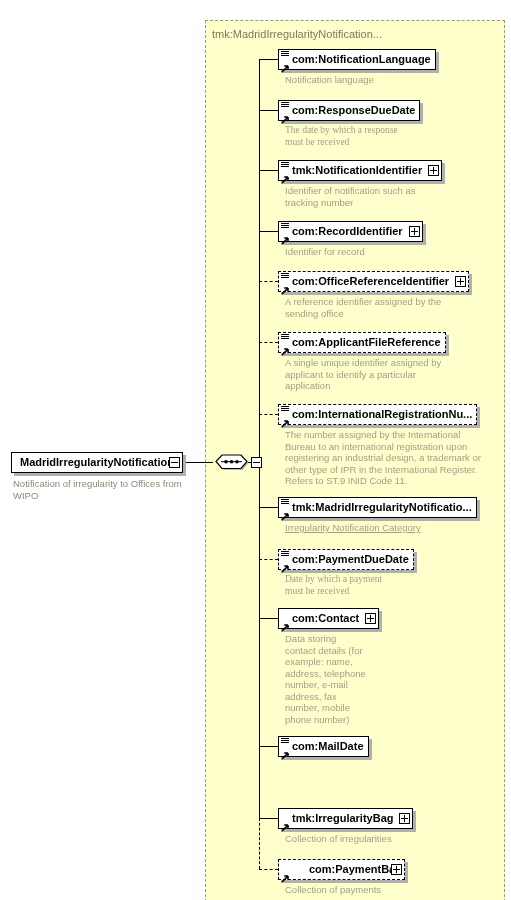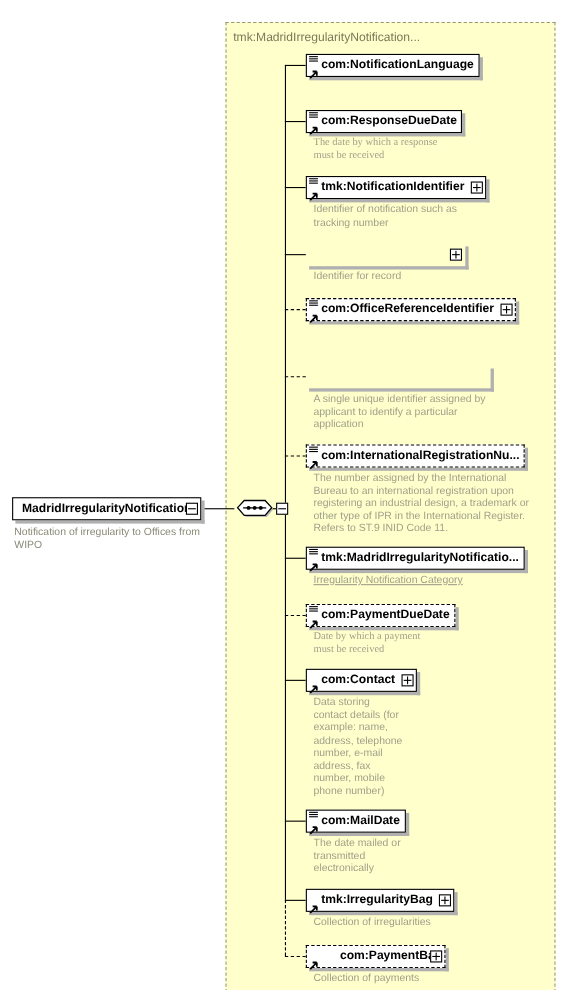--- a/index.html
+++ b/index.html
@@ -140,20 +140,21 @@
         <i></i>
         <i></i>
         <i></i>
       </div>
       <div class="glyph-arrow"><svg width="9" height="9" viewBox="0 0 9 9">
           <path d="M1 8 L7 2 M7 2 L3.2 2 M7 2 L7 5.8" stroke="#000" stroke-width="1.6" fill="none"></path>
           <path d="M0.6 8.4 L8 1 L8 8.4 Z" fill="#000" opacity="0"></path>
         </svg></div>
       <span class="node-label" style="margin-left: 11px;">com:NotificationLanguage</span>
     </div>
+    <div class="annot" style="left: 285px; top: 62px; width: 200px;">Notification language</div>
     <div class="node-shadow" style="left: 281px; top: 109px; width: 142.484px; height: 3px;"></div>
     <div class="node-shadow" style="left: 420.484px; top: 91px; width: 3px; height: 21px;"></div>
     <div class="node solid" style="left: 278px; top: 88px; width: 142.484px; z-index: 3;">
       <div class="glyph-lines">
         <i></i>
         <i></i>
         <i></i>
       </div>
       <div class="glyph-arrow"><svg width="9" height="9" viewBox="0 0 9 9">
           <path d="M1 8 L7 2 M7 2 L3.2 2 M7 2 L7 5.8" stroke="#000" stroke-width="1.6" fill="none"></path>
@@ -175,39 +176,65 @@
           <path d="M1 8 L7 2 M7 2 L3.2 2 M7 2 L7 5.8" stroke="#000" stroke-width="1.6" fill="none"></path>
           <path d="M0.6 8.4 L8 1 L8 8.4 Z" fill="#000" opacity="0"></path>
         </svg></div>
       <span class="node-label" style="margin-left: 11px;">tmk:NotificationIdentifier</span>
     </div>
     <div class="pm-box plus" style="left: 428.172px; top: 153px; z-index: 5;"></div>
     <div class="annot" style="left: 285px; top: 173px; width: 200px;">Identifier of notification such as
 tracking number</div>
     <div class="node-shadow" style="left: 281px; top: 230px; width: 144.641px; height: 3px;"></div>
     <div class="node-shadow" style="left: 422.641px; top: 212px; width: 3px; height: 21px;"></div>
+    <div class="node solid" style="left: 278px; top: 209px; width: 144.641px; z-index: 3;">
+      <div class="glyph-lines">
+        <i></i>
+        <i></i>
+        <i></i>
+      </div>
+      <div class="glyph-arrow"><svg width="9" height="9" viewBox="0 0 9 9">
+          <path d="M1 8 L7 2 M7 2 L3.2 2 M7 2 L7 5.8" stroke="#000" stroke-width="1.6" fill="none"></path>
+          <path d="M0.6 8.4 L8 1 L8 8.4 Z" fill="#000" opacity="0"></path>
+        </svg></div>
+      <span class="node-label" style="margin-left: 11px;">com:RecordIdentifier</span>
+    </div>
     <div class="pm-box plus" style="left: 408.641px; top: 214px; z-index: 5;"></div>
     <div class="annot" style="left: 285px; top: 234px; width: 200px;">Identifier for record</div>
     <div class="node-shadow" style="left: 281px; top: 280px; width: 191.109px; height: 3px;"></div>
     <div class="node-shadow" style="left: 469.109px; top: 262px; width: 3px; height: 21px;"></div>
     <div class="node dashed" style="left: 278px; top: 259px; width: 191.109px; z-index: 3;">
       <div class="glyph-lines">
         <i></i>
         <i></i>
         <i></i>
       </div>
       <div class="glyph-arrow"><svg width="9" height="9" viewBox="0 0 9 9">
           <path d="M1 8 L7 2 M7 2 L3.2 2 M7 2 L7 5.8" stroke="#000" stroke-width="1.6" fill="none"></path>
           <path d="M0.6 8.4 L8 1 L8 8.4 Z" fill="#000" opacity="0"></path>
         </svg></div>
       <span class="node-label" style="margin-left: 11px;">com:OfficeReferenceIdentifier</span>
     </div>
     <div class="pm-box plus" style="left: 455.109px; top: 264px; z-index: 5;"></div>
+    <div class="annot" style="left: 285px; top: 284px; width: 200px;">A reference identifier assigned by the
+sending office</div>
     <div class="node-shadow" style="left: 281px; top: 341px; width: 167.547px; height: 3px;"></div>
     <div class="node-shadow" style="left: 445.547px; top: 323px; width: 3px; height: 21px;"></div>
+    <div class="node dashed" style="left: 278px; top: 320px; width: 167.547px; z-index: 3;">
+      <div class="glyph-lines">
+        <i></i>
+        <i></i>
+        <i></i>
+      </div>
+      <div class="glyph-arrow"><svg width="9" height="9" viewBox="0 0 9 9">
+          <path d="M1 8 L7 2 M7 2 L3.2 2 M7 2 L7 5.8" stroke="#000" stroke-width="1.6" fill="none"></path>
+          <path d="M0.6 8.4 L8 1 L8 8.4 Z" fill="#000" opacity="0"></path>
+        </svg></div>
+      <span class="node-label" style="margin-left: 11px;">com:ApplicantFileReference</span>
+    </div>
     <div class="annot" style="left: 285px; top: 345px; width: 200px;">A single unique identifier assigned by
 applicant to identify a particular
 application</div>
     <div class="node-shadow" style="left: 281px; top: 413px; width: 199.297px; height: 3px;"></div>
     <div class="node-shadow" style="left: 477.297px; top: 395px; width: 3px; height: 21px;"></div>
     <div class="node dashed" style="left: 278px; top: 392px; width: 199.297px; z-index: 3;">
       <div class="glyph-lines">
         <i></i>
         <i></i>
         <i></i>
@@ -279,23 +306,20 @@
         <i></i>
         <i></i>
         <i></i>
       </div>
       <div class="glyph-arrow"><svg width="9" height="9" viewBox="0 0 9 9">
           <path d="M1 8 L7 2 M7 2 L3.2 2 M7 2 L7 5.8" stroke="#000" stroke-width="1.6" fill="none"></path>
           <path d="M0.6 8.4 L8 1 L8 8.4 Z" fill="#000" opacity="0"></path>
         </svg></div>
       <span class="node-label" style="margin-left: 11px;">com:MailDate</span>
     </div>
-    <div class="annot" style="left: 285px; top: 749px; width: 200px;">The date mailed or
-transmitted
-electronically</div>
     <div class="node-shadow" style="left: 281px; top: 817px; width: 135.484px; height: 3px;"></div>
     <div class="node-shadow" style="left: 413.484px; top: 799px; width: 3px; height: 21px;"></div>
     <div class="node solid" style="left: 278px; top: 796px; width: 135.484px; z-index: 3;">
       <div class="glyph-arrow"><svg width="9" height="9" viewBox="0 0 9 9">
           <path d="M1 8 L7 2 M7 2 L3.2 2 M7 2 L7 5.8" stroke="#000" stroke-width="1.6" fill="none"></path>
           <path d="M0.6 8.4 L8 1 L8 8.4 Z" fill="#000" opacity="0"></path>
         </svg></div>
       <span class="node-label" style="margin-left: 11px;">tmk:IrregularityBag</span>
     </div>
     <div class="pm-box plus" style="left: 399.484px; top: 801px; z-index: 5;"></div>

